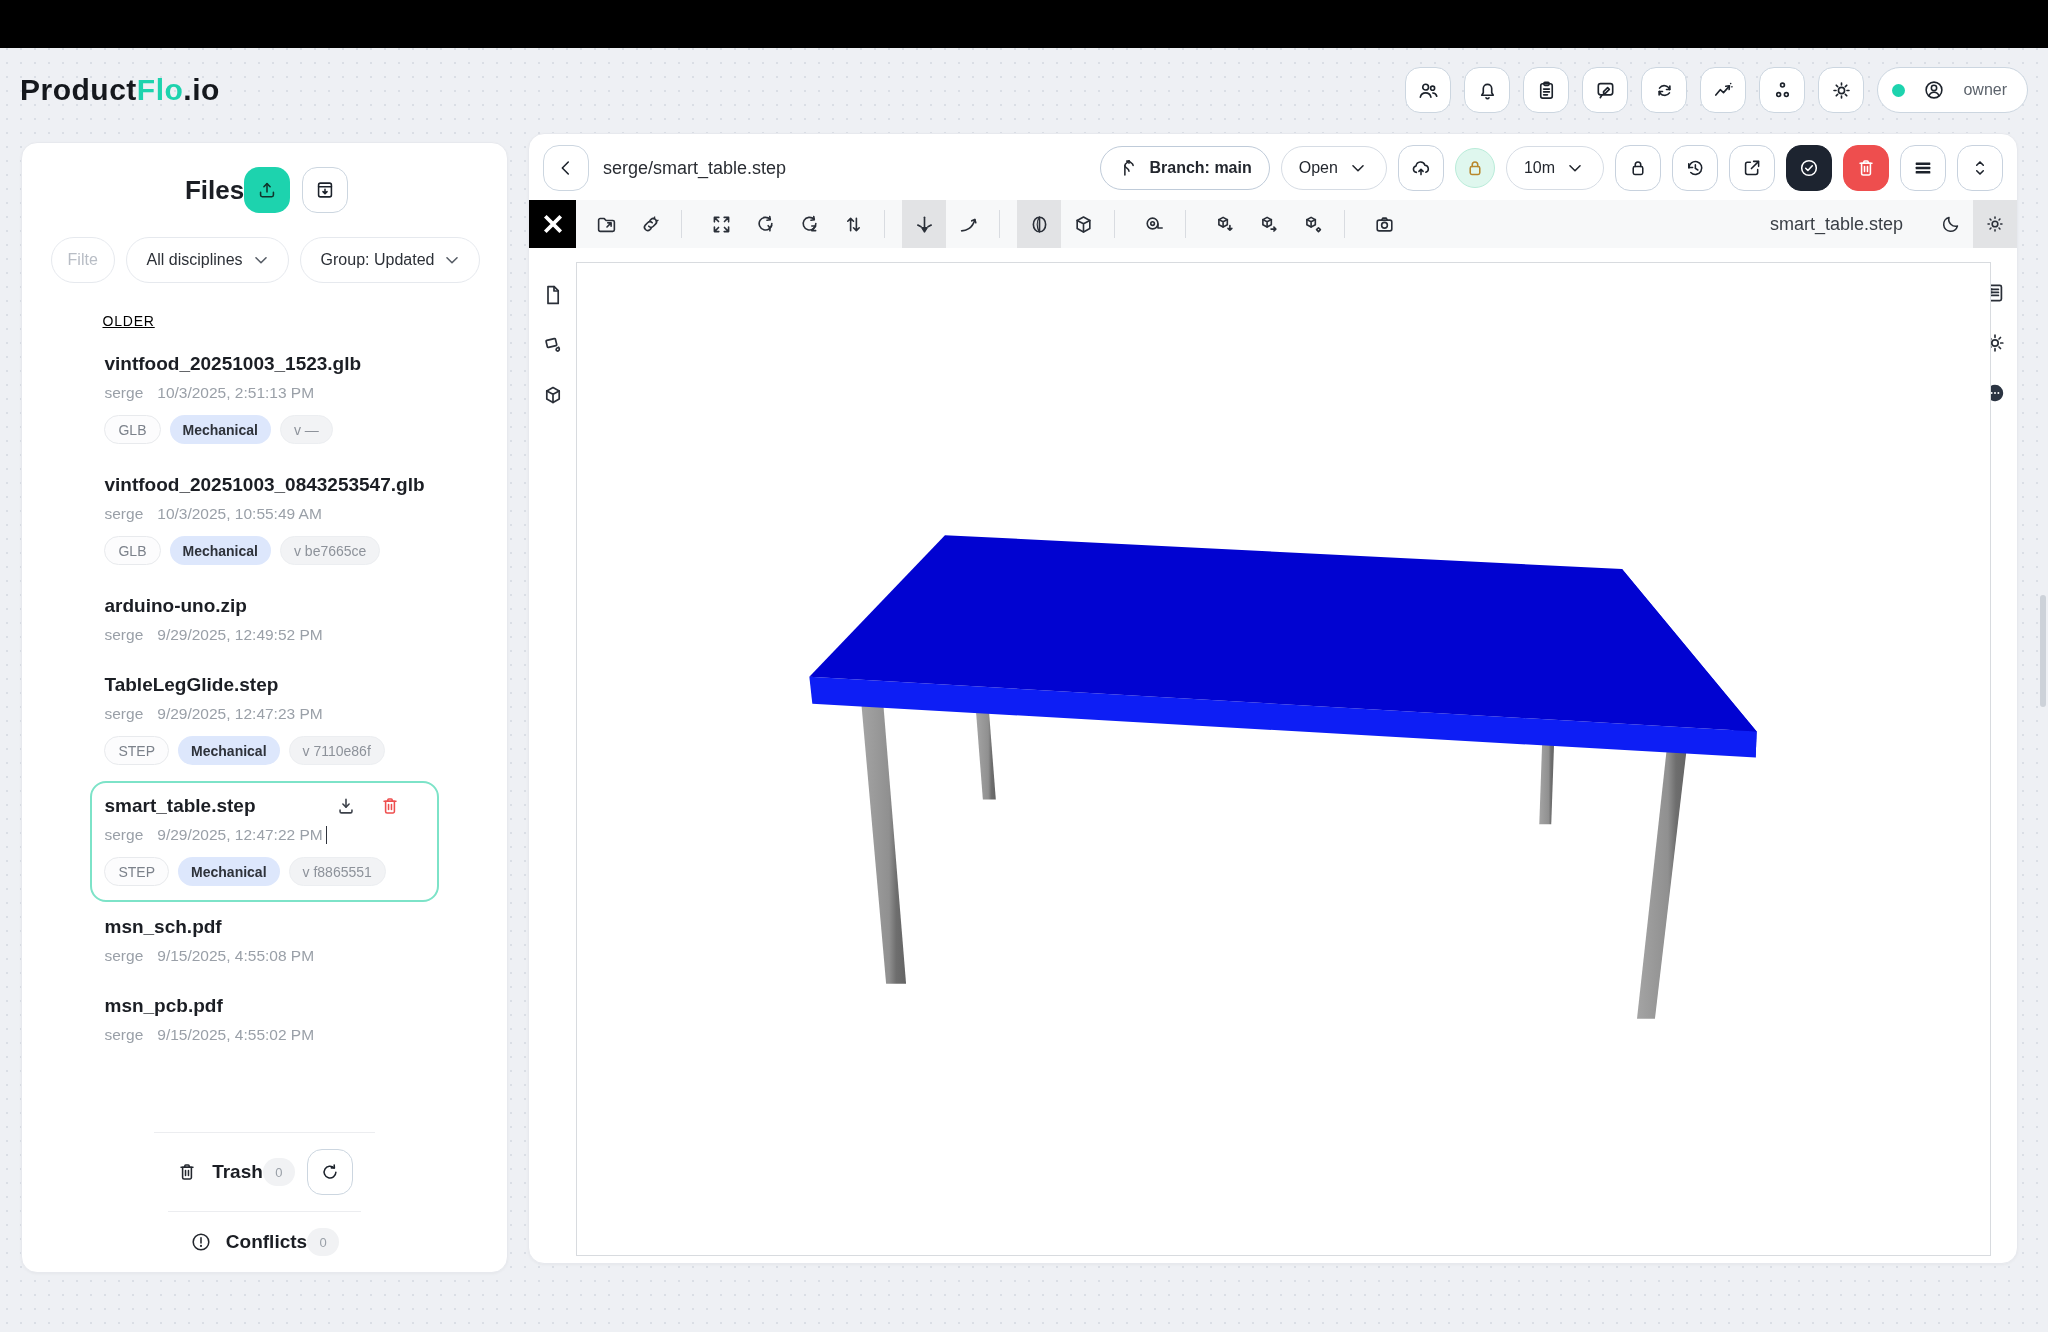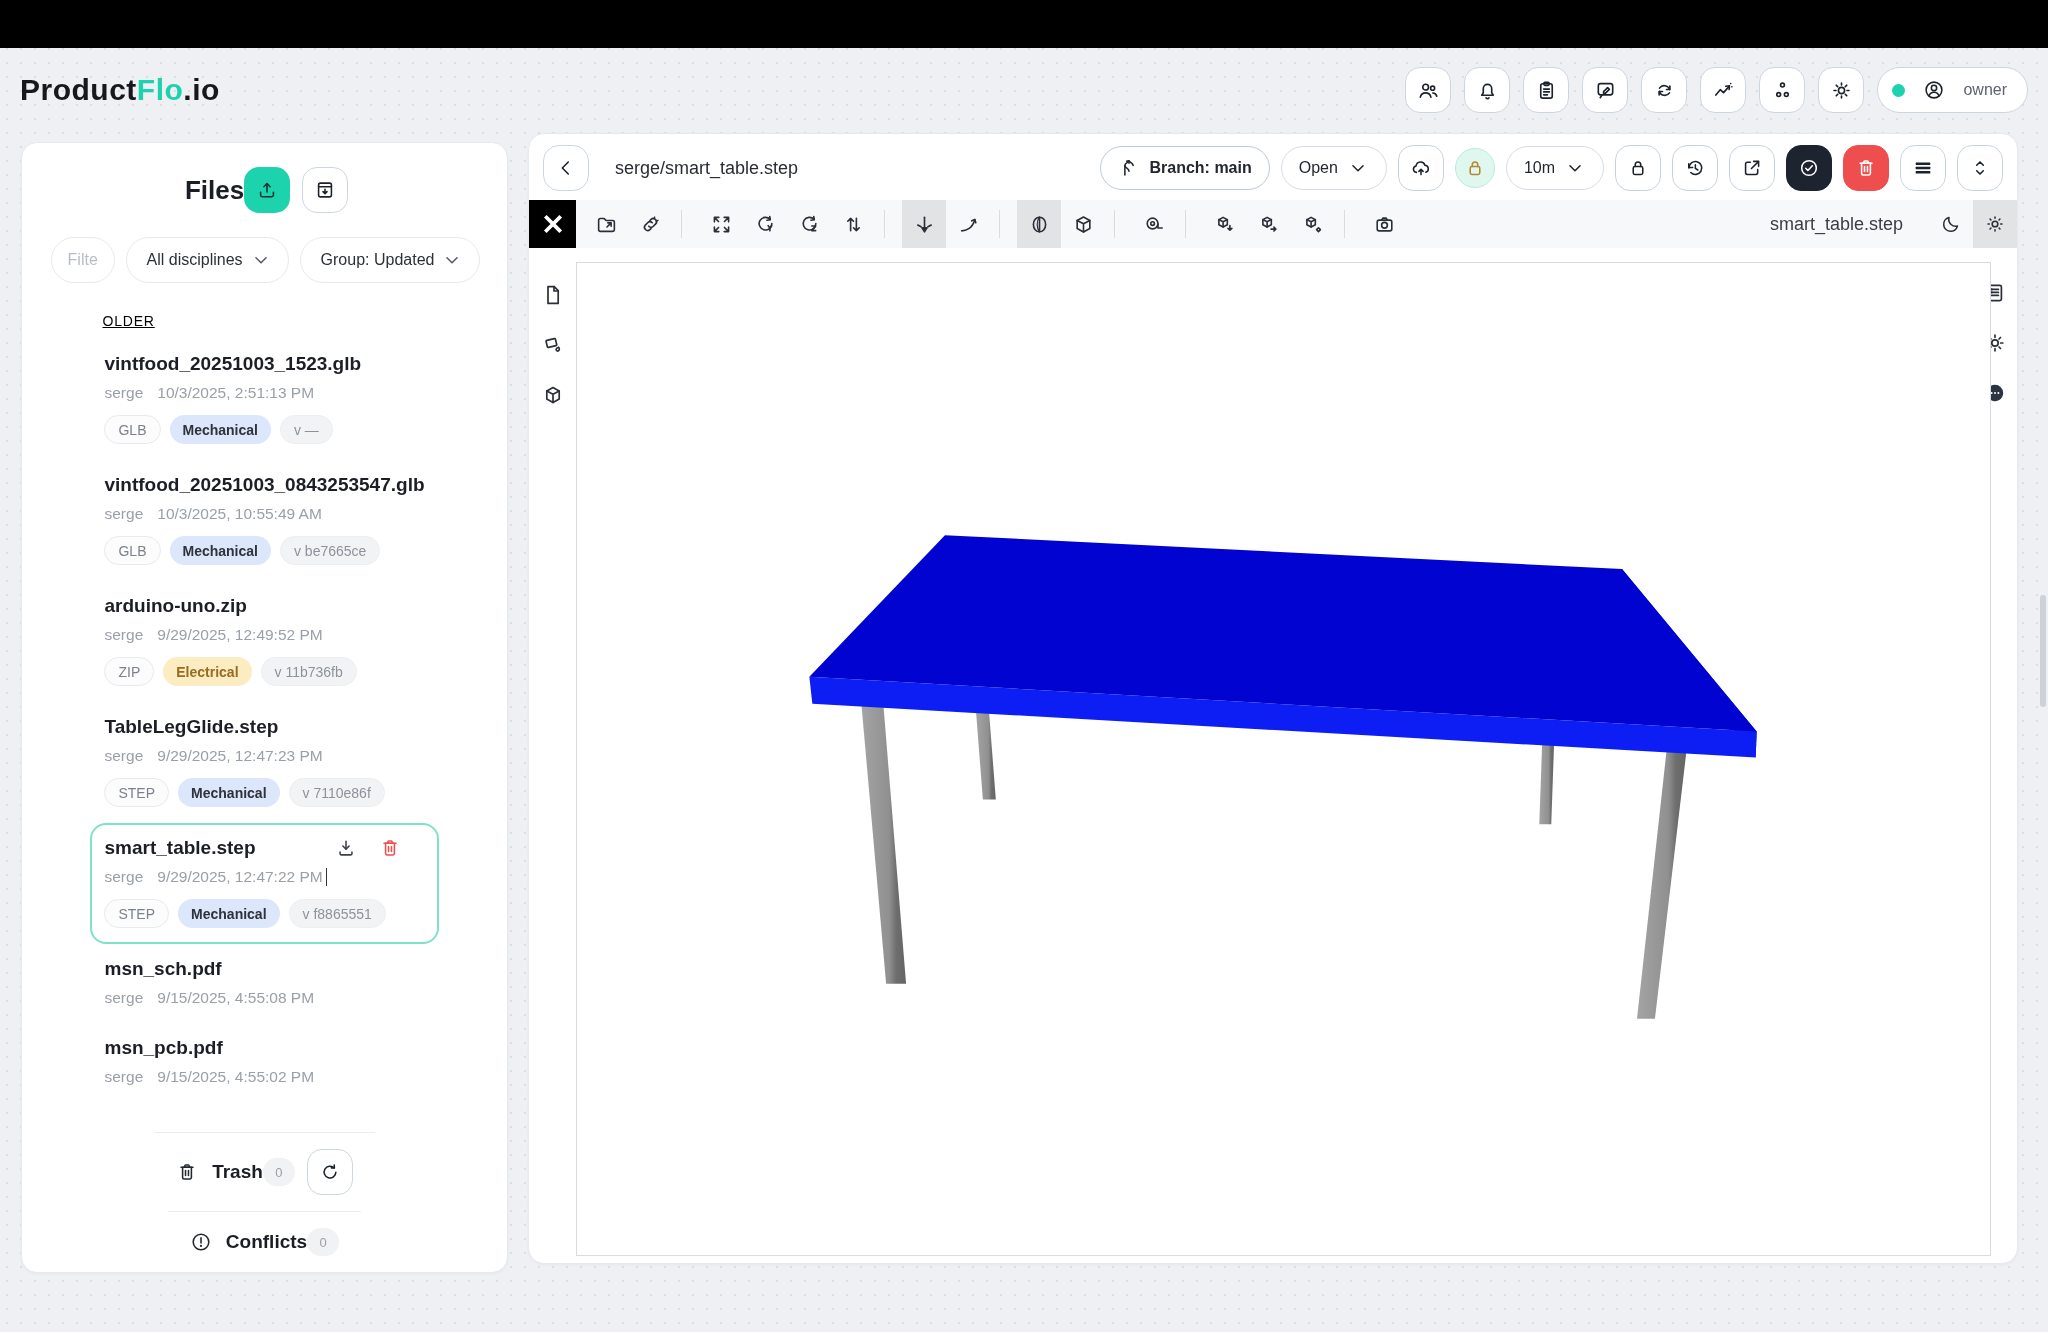--- a/index.html
+++ b/index.html
@@ -69,21 +69,21 @@
   .badge.ver { background:#f2f3f5; border:1px solid #eceef1; color:#8d929a; }
   .sb-footrow { display:flex; align-items:center; padding:16px 22px; border-top:1px solid #ecedf0; }
   .sb-footrow .row-label { font-size:19px; font-weight:700; margin-left:14px; }
   .count-pill { margin-left:auto; min-width:32px; height:28px; border-radius:14px; background:#f1f2f4;
     color:#9aa0a8; font-size:13px; display:flex; align-items:center; justify-content:center; }
   .refresh-btn { margin-left:12px; width:46px; height:46px; border:1px solid #ccd6e0; border-radius:15px;
     background:#fff; display:flex; align-items:center; justify-content:center; color:#1c222b; cursor:pointer; }
   .refresh-btn svg { width:20px; height:20px; }
 
   
-  .mv-head { display:flex; align-items:center; height:58px; padding:10px 14px 0 14px; gap:26px; }
+  .mv-head { display:flex; align-items:center; height:58px; padding:10px 14px 0 14px; gap:14px; }
   .back-btn { width:46px; height:46px; border:1px solid #ccd6e0; border-radius:16px; background:#fff;
     display:flex; align-items:center; justify-content:center; color:#1c222b; cursor:pointer; flex:none; }
   .back-btn svg { width:18px; height:18px; }
   .mv-path { font-size:18px; color:#2a2d33; }
   .mv-controls { margin-left:auto; display:flex; align-items:center; gap:11px;justify-content:space-between; }
   .ctl-pill { height:44px; border-radius:22px; background:#fff; display:flex; align-items:center; gap:9px;
     padding:0 17px; font-size:16px; color:#23272e; cursor:pointer; }
   .ctl-pill.strong { border:1px solid #bfcbd9; font-weight:600; }
   .ctl-pill.light { border:1px solid #d6dce4; }
   .ctl-pill svg { width:17px; height:17px; }
@@ -309,25 +309,20 @@
 
   <div class="file-item">
     <div class="fi-head">
       <div class="fi-name">arduino-uno.zip</div>
 
     </div>
     <div class="fi-meta">
       <span class="fi-owner">serge</span>
       <span class="fi-date">9/29/2025, 12:49:52 PM</span>
 
-    </div>
-    <div class="fi-badges">
-      <span class="badge type">ZIP</span>
-      <span class="badge disc elec">Electrical</span>
-      <span class="badge ver">v 11b736fb</span>
     </div>
   </div>
 
   <div class="file-item">
     <div class="fi-head">
       <div class="fi-name">TableLegGlide.step</div>
 
     </div>
     <div class="fi-meta">
       <span class="fi-owner">serge</span>

